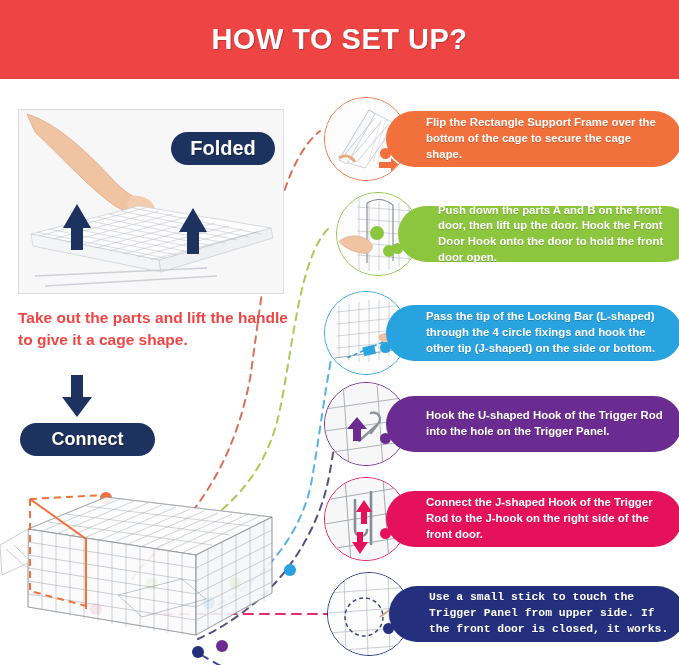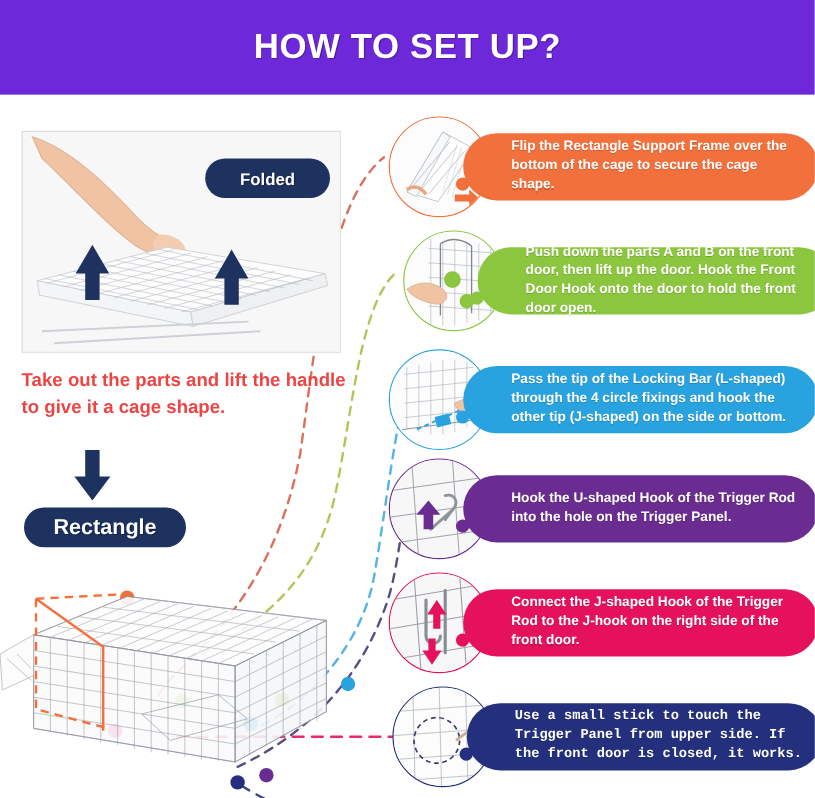--- a/index.html
+++ b/index.html
@@ -5,21 +5,21 @@
   html,body{margin:0;padding:0;}
   body{
     width:679px;height:665px;
     background:#ffffff;
     font-family:"Liberation Sans","DejaVu Sans",sans-serif;
     overflow:hidden;position:relative;
   }
   
   .header{
     position:absolute;left:0;top:0;width:679px;height:79px;
-    background:#6d28d9;
+    background:#ef4444;
     display:flex;align-items:center;justify-content:center;
   }
   .header h1{
     margin:0;color:#ffffff;
     font-size:29px;font-weight:bold;letter-spacing:0.5px;
     text-shadow:1px 1px 0 rgba(0,0,0,.25);
     font-family:"Liberation Sans","DejaVu Sans",sans-serif;
   }
   
   .stage{position:absolute;left:0;top:79px;width:679px;height:586px;background:#fff;}
@@ -29,21 +29,21 @@
     position:absolute;left:18px;top:30px;width:266px;height:185px;
     background:#f4f5f7;border:1px solid #dcdee3;box-sizing:border-box;
     overflow:hidden;
   }
   .photo-frame .ph-svg{position:absolute;left:0;top:0;}
   .badge{
     position:absolute;border-radius:18px;background:#1e3260;
     color:#fff;font-weight:bold;display:flex;align-items:center;justify-content:center;
     text-shadow:1px 1px 0 rgba(0,0,0,.3);
   }
-  .badge-folded{right:8px;top:22px;width:104px;height:33px;font-size:14px;}
+  .badge-folded{right:8px;top:22px;width:104px;height:33px;font-size:20px;}
   .badge-expanded{left:20px;top:344px;width:135px;height:33px;font-size:18px;}
   .caption{
     position:absolute;left:18px;top:228px;width:270px;
     font-size:15.5px;line-height:1.42;color:#ef4444;font-weight:bold;
     text-align:justify;
   }
   .down-arrow{position:absolute;left:60px;top:296px;width:34px;height:42px;}
   .cage-wrap{position:absolute;left:0px;top:380px;width:320px;height:200px;}
   
   .step{position:absolute;height:88px;}
@@ -140,21 +140,21 @@
     </svg>
     <div class="badge badge-folded">Folded</div>
   </div>
 
   <div class="caption">Take out the parts and lift the handle to give it a cage shape.</div>
 
   <svg class="down-arrow" viewBox="0 0 34 42">
     <path d="M11 0 L23 0 L23 22 L32 22 L17 42 L2 22 L11 22 Z" fill="#1e3260"></path>
   </svg>
 
-  <div class="badge badge-expanded">Rectangle</div>
+  <div class="badge badge-expanded">Connect</div>
 
   <div class="cage-wrap">
     <svg width="320" height="200" viewBox="0 0 320 200">
       <g stroke="#6e737b" stroke-width="0.65" fill="none">
 
         <path d="M28 70 L 106 38 L 272 58 L 196 96 Z" fill="#fdfdfd" opacity=".9"></path>
         <path d="M28 70 L 28 148 L 196 176 L 196 96 Z" fill="#fbfbfc" opacity=".9"></path>
         <path d="M196 96 L 272 58 L 272 134 L 196 176 Z" fill="#f6f7f8" opacity=".9"></path>
       </g>
 

